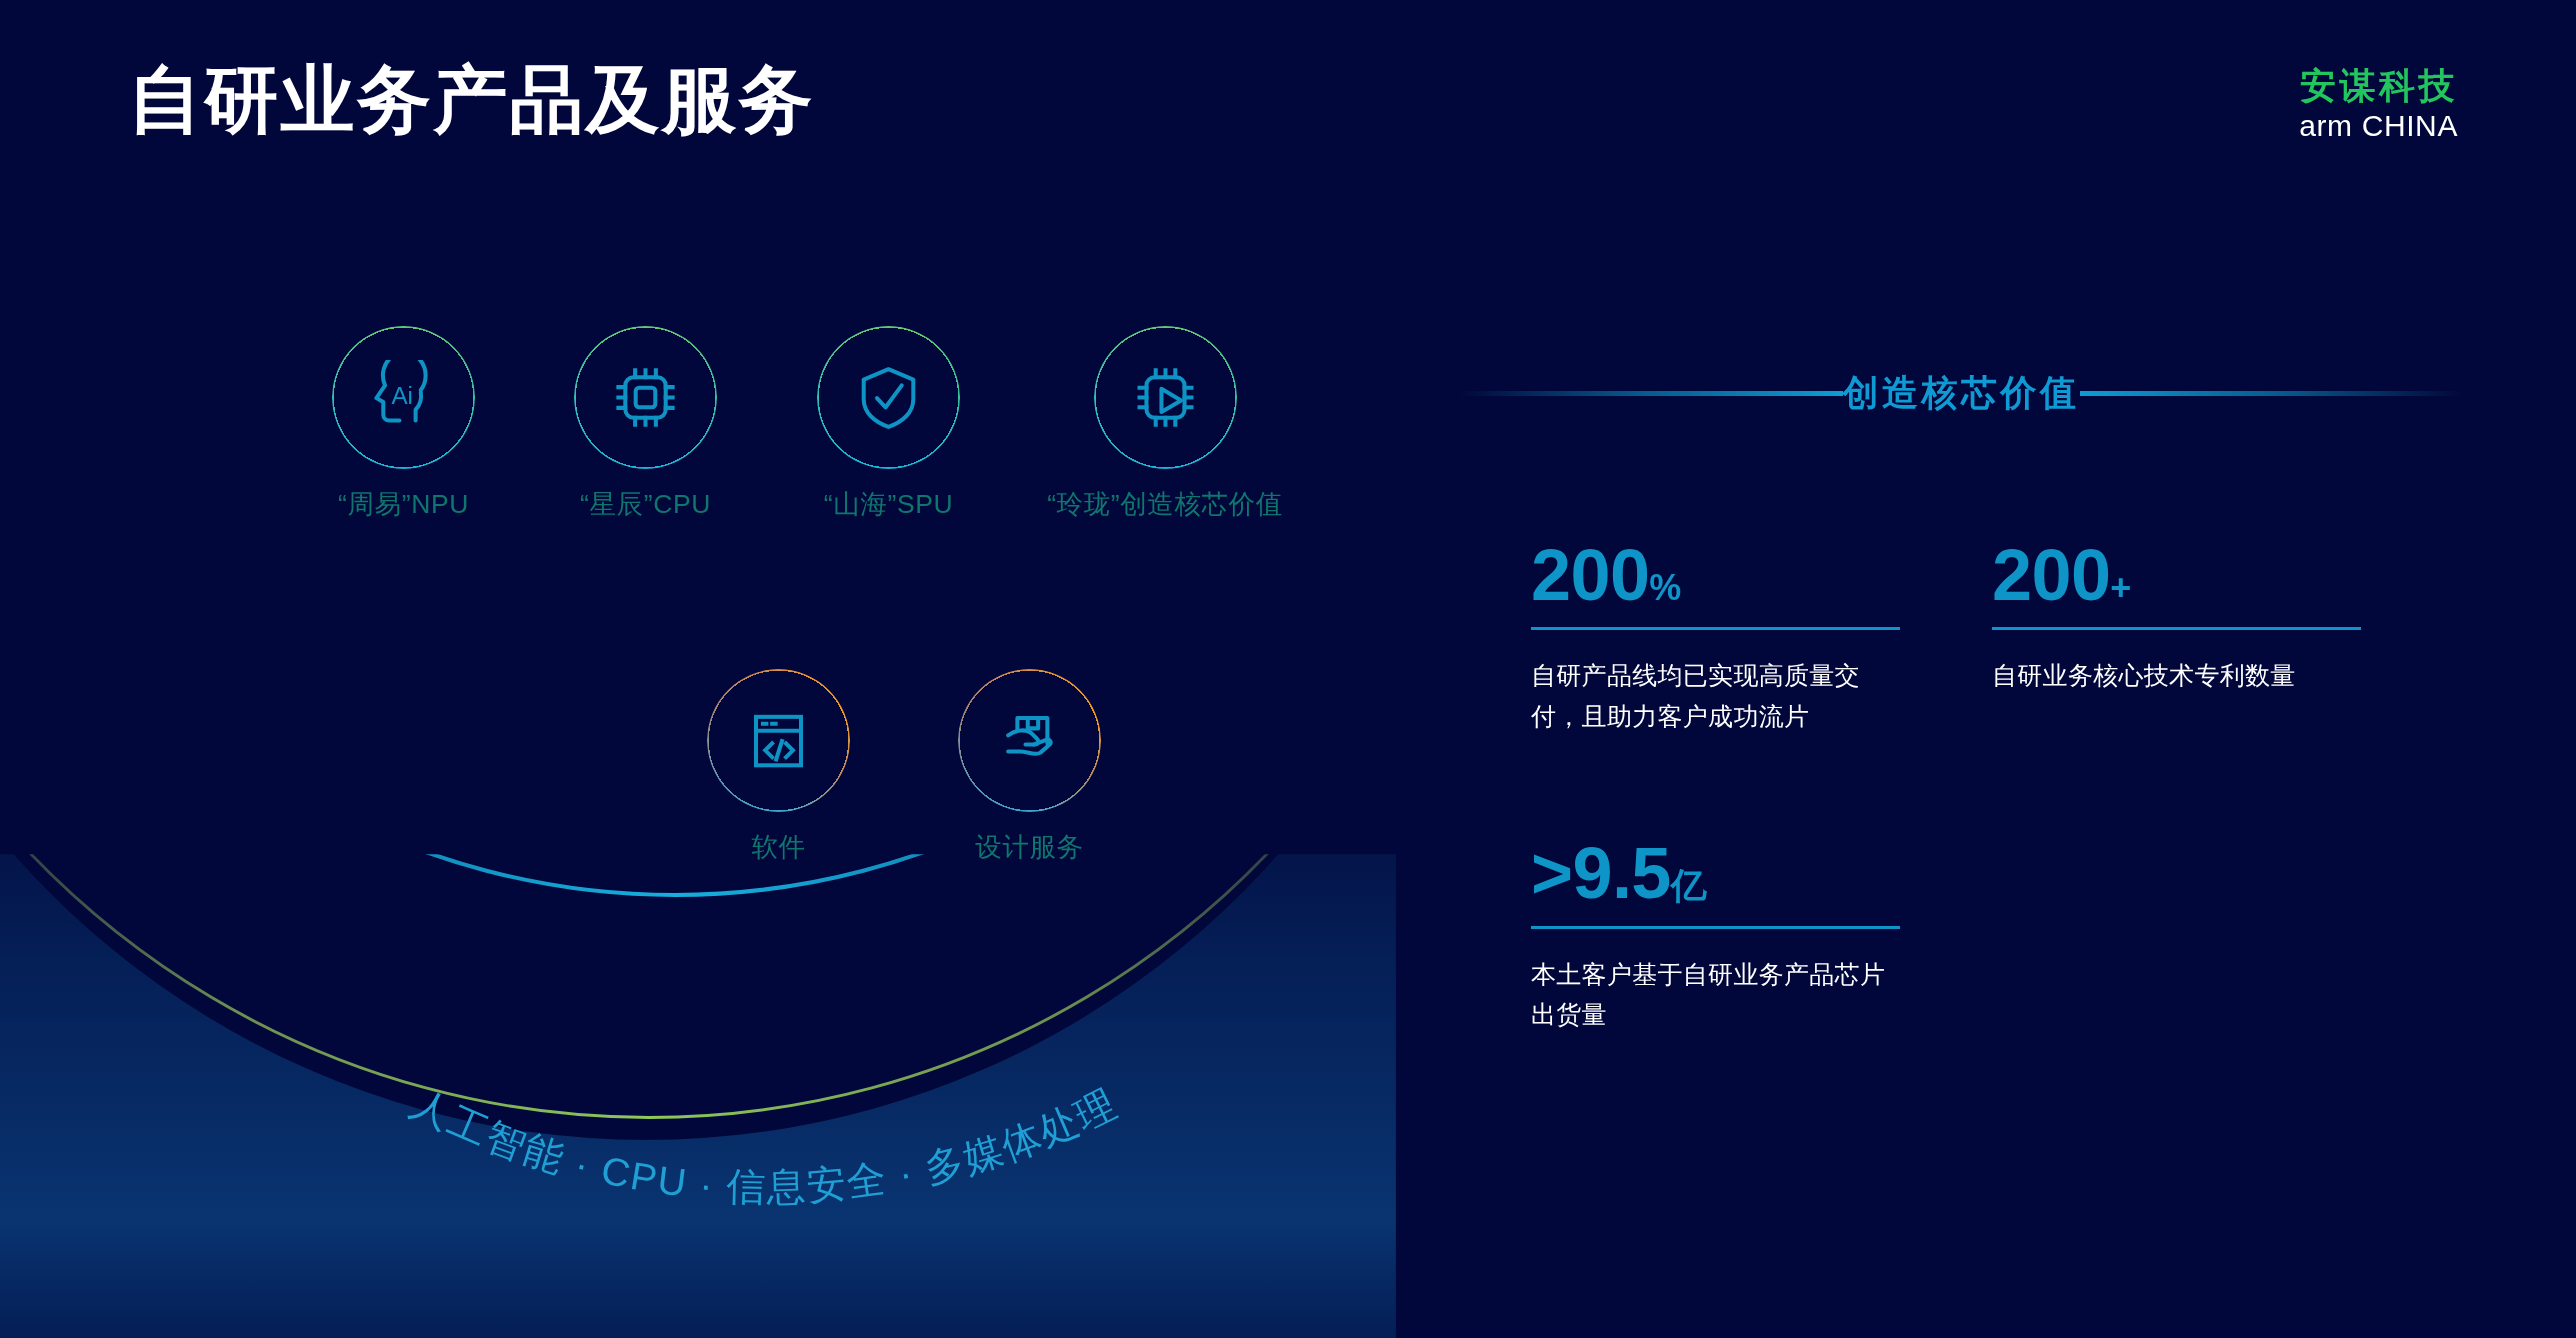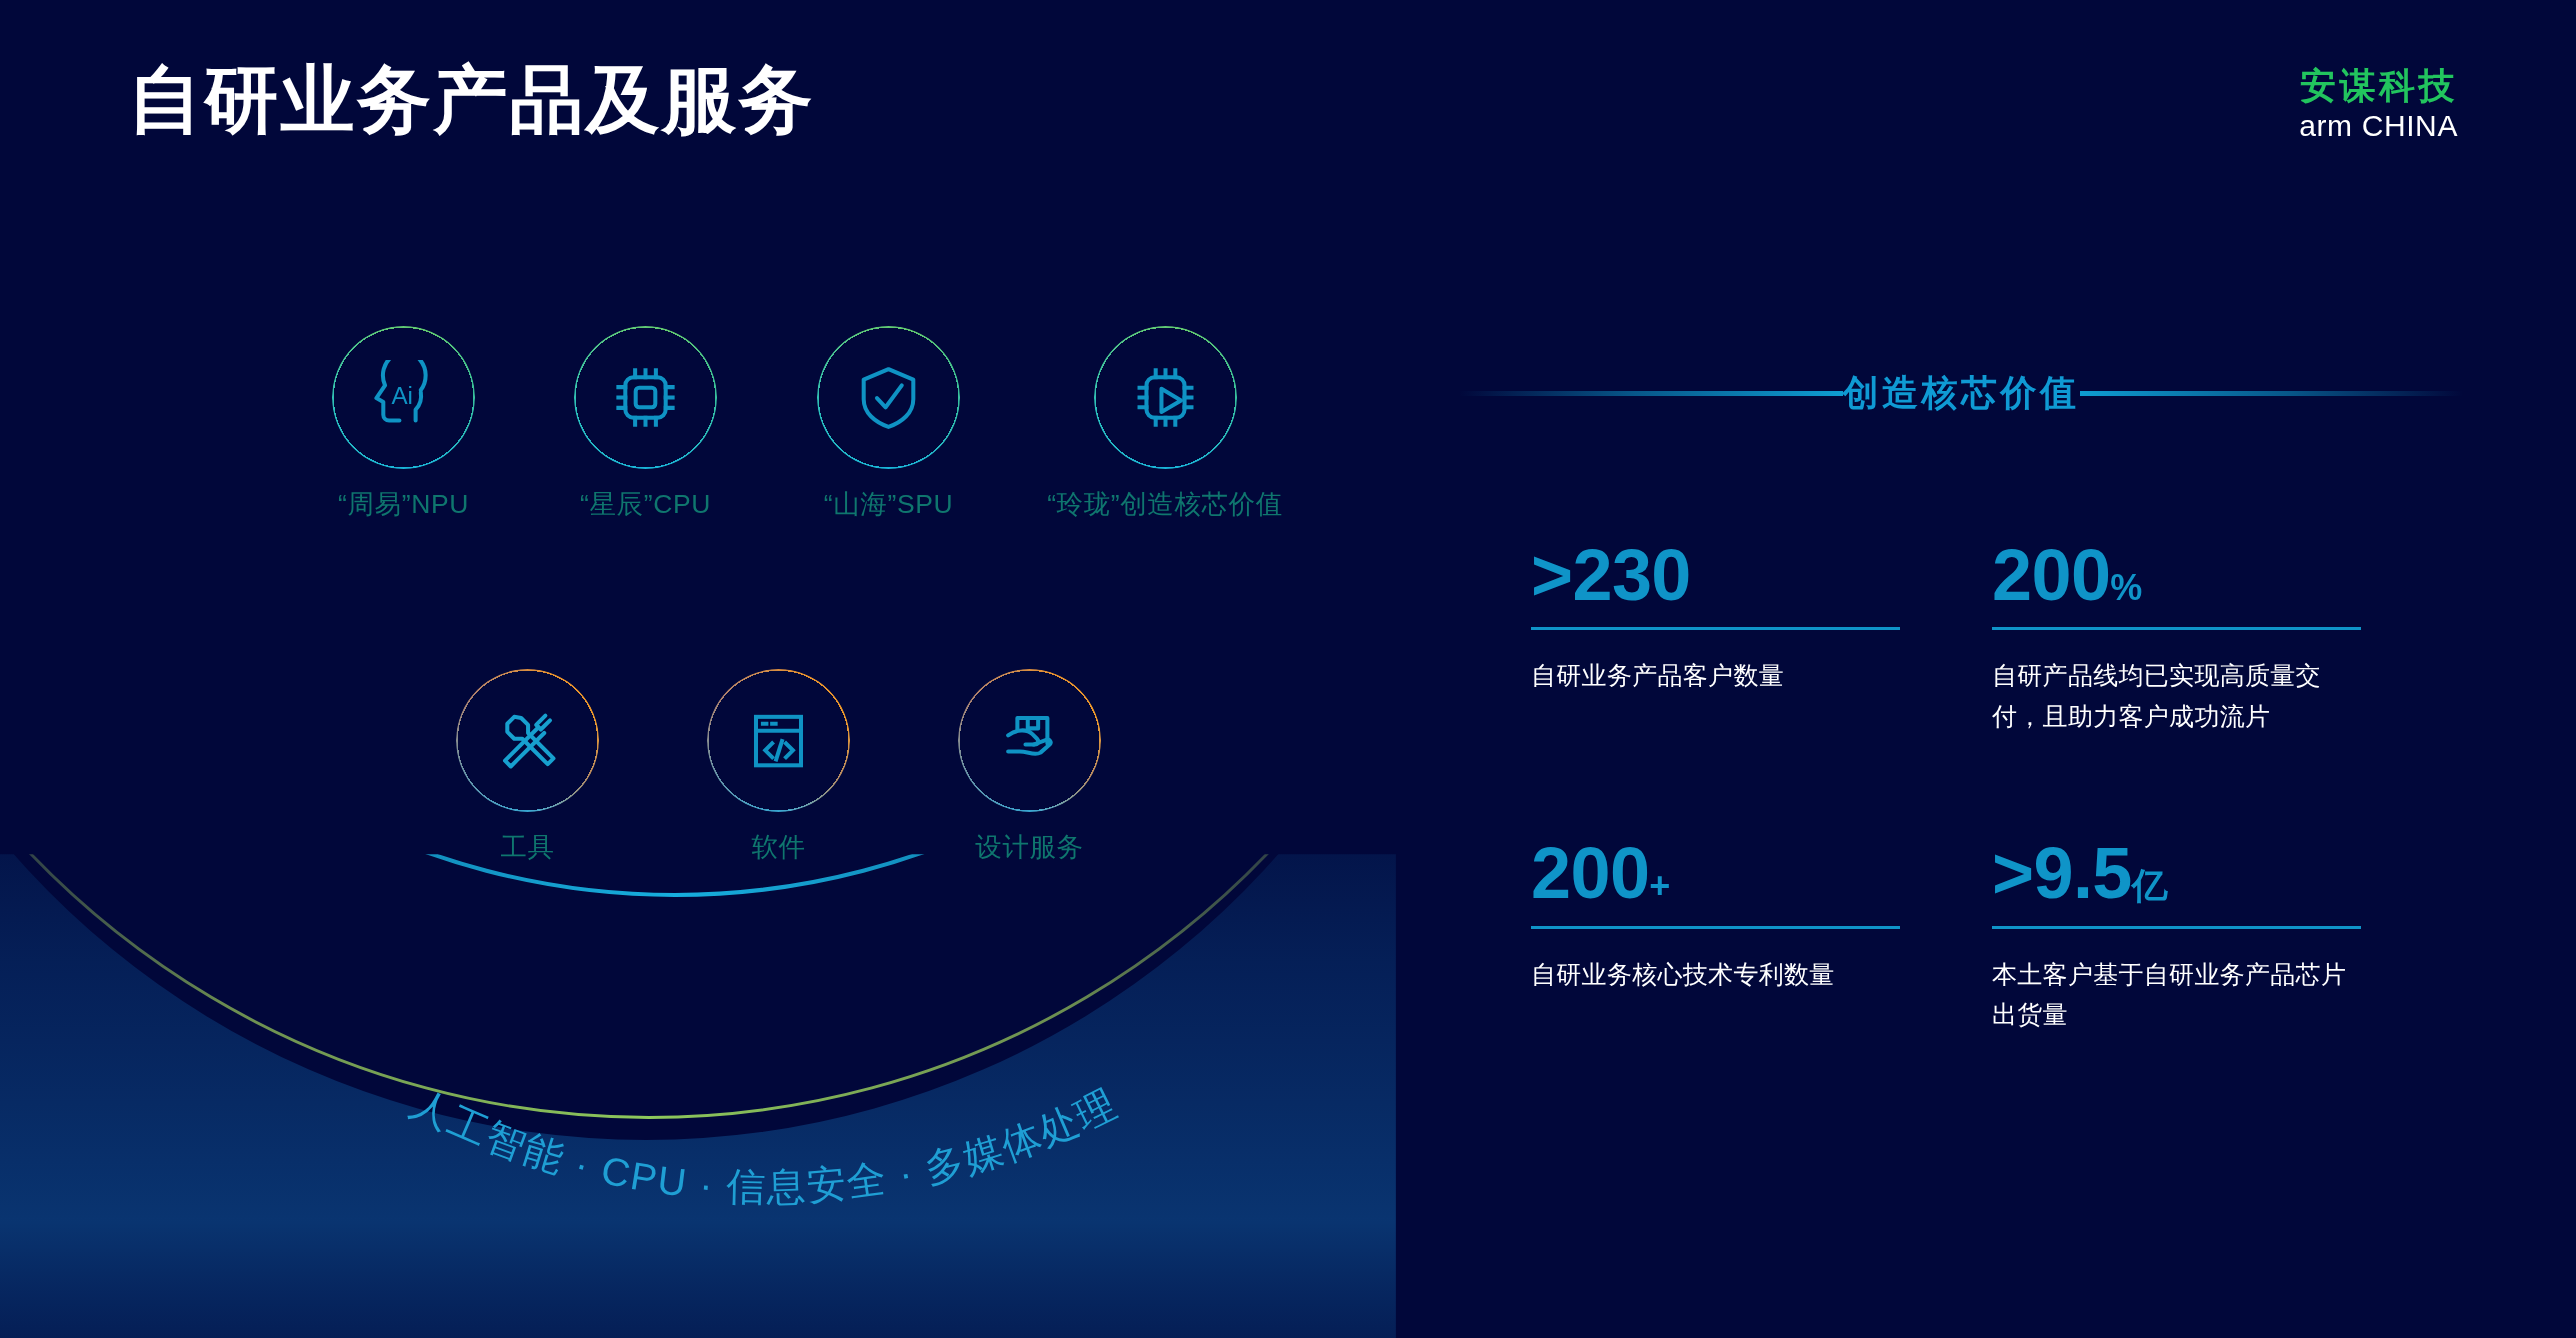--- a/index.html
+++ b/index.html
@@ -184,31 +184,20 @@
         <path d="M58 50 L92 70 L58 90 Z"></path>
         <path d="M48 18 L48 30 M65 18 L65 30 M82 18 L82 30"></path>
         <path d="M48 100 L48 112 M65 100 L65 112 M82 100 L82 112"></path>
         <path d="M20 48 L32 48 M20 65 L32 65 M20 82 L32 82"></path>
         <path d="M98 48 L110 48 M98 65 L110 65 M98 82 L110 82"></path>
       </svg>
     </div>
     <div class="circle-label">“玲珑”创造核芯价值</div>
   </div>
 
-  <div class="circle-item" style="left:441px;top:669px;width:173px;">
-    <div class="circle">
-      <div class="ring ring-bl"></div>
-      <svg width="75" height="75" viewBox="0 0 130 130" fill="none" stroke="#17a0cf" stroke-width="7" stroke-linecap="round" stroke-linejoin="round">
-        <path d="M42 24 L30 36 L30 50 L42 62 L56 62 L100 106 L110 96 L66 52 L66 38 L54 26 Z"></path>
-        <path d="M96 22 L80 38 L88 46 L104 30"></path>
-        <path d="M84 42 L36 90 L26 100 L36 110 L46 100 L94 52"></path>
-      </svg>
-    </div>
-    <div class="circle-label">工具</div>
-  </div>
 
   <div class="circle-item" style="left:692px;top:669px;width:173px;">
     <div class="circle">
       <div class="ring ring-bl"></div>
       <svg width="75" height="75" viewBox="0 0 130 130" fill="none" stroke="#0f93c4" stroke-width="7" stroke-linecap="square" stroke-linejoin="miter">
         <rect x="26" y="24" width="78" height="84"></rect>
         <path d="M26 48 L104 48"></path>
         <path d="M38 36 L44 36 M54 36 L60 36"></path>
         <path d="M54 70 L42 82 L54 94"></path>
         <path d="M78 70 L90 82 L78 94"></path>
@@ -233,25 +222,20 @@
 
   <div class="panel-head">
     <div class="panel-line l"></div>
     <div class="panel-title">创造核芯价值</div>
     <div class="panel-line r"></div>
   </div>
 
   <div class="stats">
     <div class="stat-grid">
 
-      <div class="stat">
-        <div class="stat-num"><span>&gt;230</span><span class="suffix"></span></div>
-        <div class="stat-rule"></div>
-        <div class="stat-desc">自研业务产品客户数量</div>
-      </div>
 
       <div class="stat">
         <div class="stat-num"><span>200</span><span class="suffix">%</span></div>
         <div class="stat-rule"></div>
         <div class="stat-desc">自研产品线均已实现高质量交付，且助力客户成功流片</div>
       </div>
 
       <div class="stat">
         <div class="stat-num"><span>200</span><span class="suffix">+</span></div>
         <div class="stat-rule"></div>

